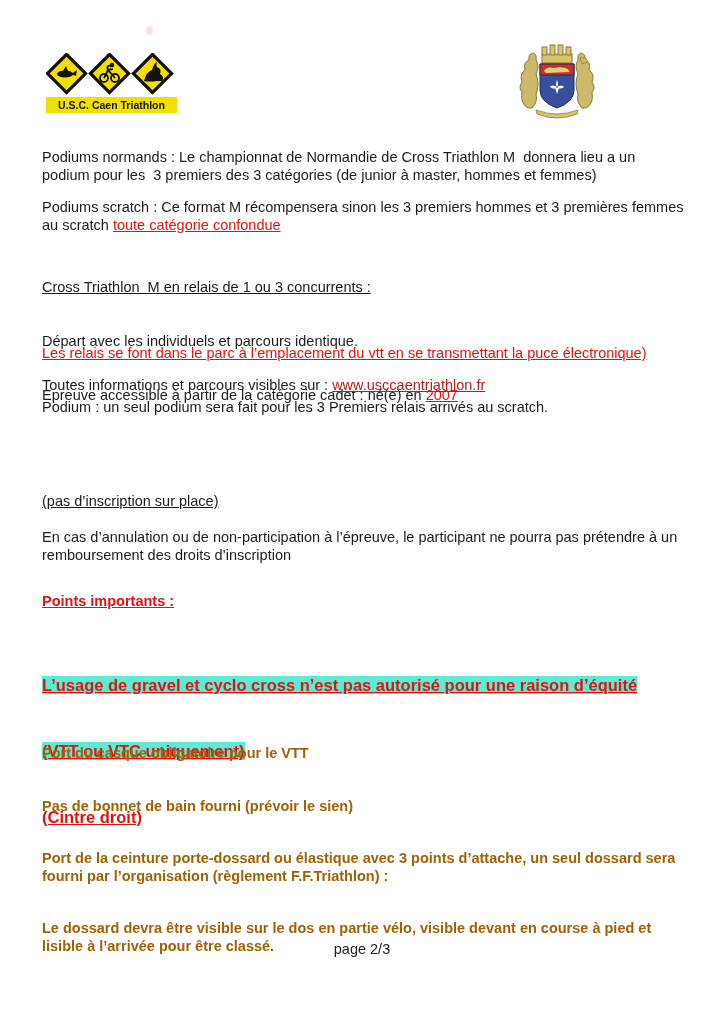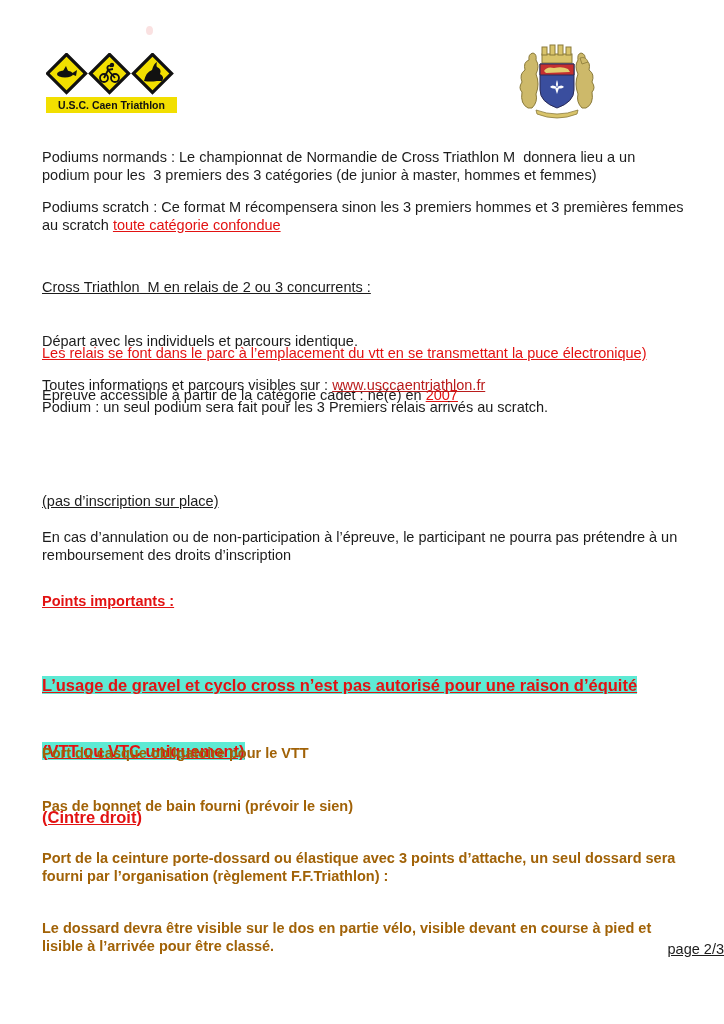--- a/index.html
+++ b/index.html
@@ -24,21 +24,21 @@
   .b5  { top:376px; }
   .b6  { top:447px; }
   .b7  { top:492px; }
   .b8  { top:528px; }
   .b9  { top:592px; font-weight:bold; }
   .b10 { top:630px; font-size:16.5px; line-height:22px; font-weight:bold; }
   .b11 { top:710px; line-height:17.5px; font-weight:bold; }
 
   .footer {
     position:absolute; top:941px; left:0; width:100%;
-    text-align:right; font-size:14.5px; color:#1c1c1c;text-decoration:underline;
+    text-align:center; font-size:14.5px; color:#1c1c1c;
   }
   .logo { position:absolute; left:46px; top:53px; width:132px; height:60px; }
   .crest { position:absolute; left:514px; top:44px; width:86px; height:82px; }
   .artifact {
     position:absolute; left:146px; top:26px; width:7px; height:9px;
     background:rgba(242,170,170,0.35); border-radius:50%;
   }
 </style>
 </head>
 <body>
@@ -99,21 +99,21 @@
         <path d="M22,66 Q43,74 64,66 L63,70 Q43,78 23,70 Z" fill="#d9c46b" stroke="#8a7a3a" stroke-width="0.8"></path>
       </g>
     </svg>
   </div>
 
   <div class="block b1"><span>Podiums normands : Le championnat de Normandie de Cross Triathlon M  donnera lieu a un podium pour les  3 premiers des 3 catégories (de junior à master, hommes et femmes)</span></div>
 
   <div class="block b2"><span>Podiums scratch : Ce format M récompensera sinon les 3 premiers hommes et 3 premières femmes au scratch </span><span class="red u">toute catégorie confondue</span></div>
 
   <div class="block b3">
-    <div><span class="u">Cross Triathlon  M en relais de 2 ou 3 concurrents :</span></div>
+    <div><span class="u">Cross Triathlon  M en relais de 1 ou 3 concurrents :</span></div>
     <div>Départ avec les individuels et parcours identique.</div>
     <div><span>Epreuve accessible à partir de la catégorie cadet : né(e) en </span><span class="red u">2007</span></div>
   </div>
 
   <div class="block b4">
     <div><span class="red u">Les relais se font dans le parc à l’emplacement du vtt en se transmettant la puce électronique)</span></div>
     <div>Podium : un seul podium sera fait pour les 3 Premiers relais arrivés au scratch.</div>
   </div>
 
   <div class="block b5"><span>Toutes informations et parcours visibles sur : </span><a class="link">www.usccaentriathlon.fr</a></div>

